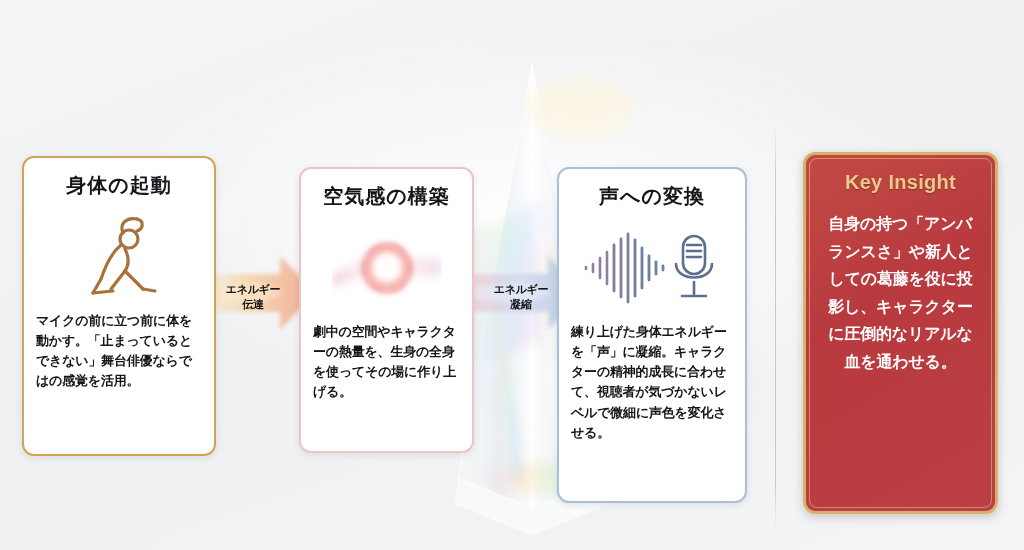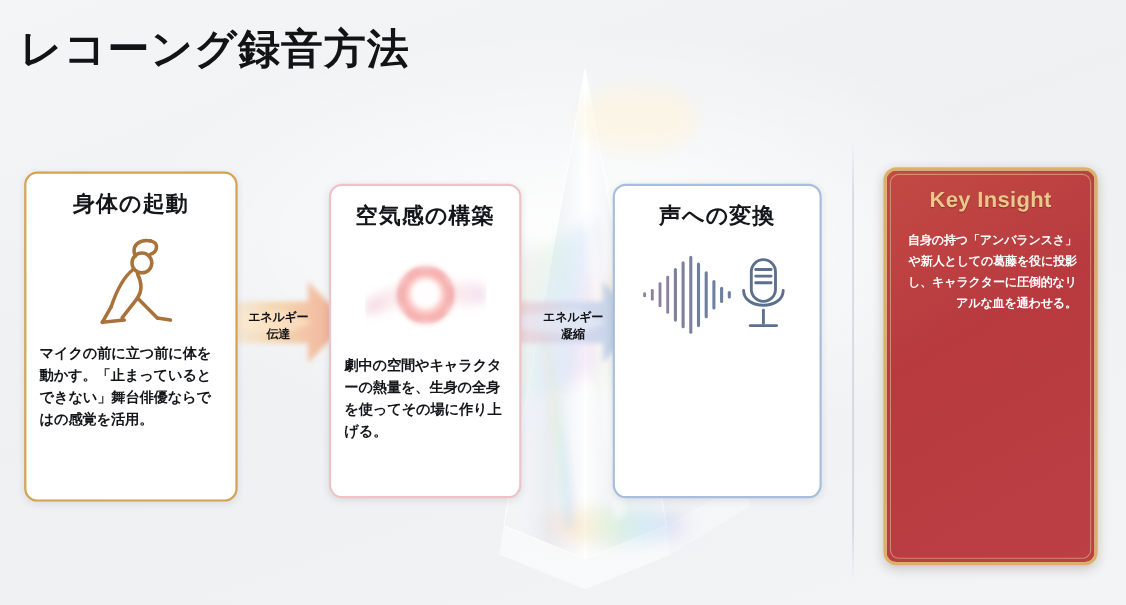--- a/index.html
+++ b/index.html
@@ -86,21 +86,21 @@
     line-height: 1.55;
     color: #14161a;
     font-weight: bold;
     text-align: left;
     width: 100%;
     letter-spacing: -0.2px;
   }
 
   #card-1 { left: 22px;  top: 156px; width: 194px; height: 300px; border-color: #d3a252; }
   #card-2 { left: 299px; top: 167px; width: 175px; height: 286px; border-color: #edc3c6; }
-  #card-3 { left: 557px; top: 167px; width: 190px; height: 286px; border-color: #a9bedd; }
+  #card-3 { left: 557px; top: 167px; width: 190px; height: 336px; border-color: #a9bedd; }
 
   
   .arrow-wrap { position: absolute; pointer-events: none; }
   #arrow-1 { left: 188px; top: 248px; width: 130px; height: 105px; }
   #arrow-2 { left: 456px; top: 248px; width: 130px; height: 105px; }
 
   .arrow-label {
     position: absolute;
     left: 0; right: 0;
     top: 34px;
@@ -142,25 +142,25 @@
   #ki-title {
     text-align: center;
     font-size: 20px;
     font-weight: bold;
     color: #e9ca8c;
     letter-spacing: .3px;
     text-shadow: 0 1px 1px rgba(90,25,25,.5);
   }
   #ki-body {
     margin-top: 16px;
-    font-size: 11px;
+    font-size: 16px;
     line-height: 1.72;
     color: #ffffff;
     font-weight: bold;
-    text-align: right;
+    text-align: center;
     letter-spacing: -.2px;
   }
 </style>
 </head>
 <body>
 
 <div id="bg-layer"></div>
 
 <div id="prism-wrap">
   <svg width="260" height="540" viewBox="0 0 260 540">
@@ -218,21 +218,20 @@
       <path d="M96 140 L104 140 L140 460 L128 466 Z" fill="#ffffff" opacity=".85"></path>
       <path d="M60 300 L70 296 L96 470 L84 474 Z" fill="url(#gRainbow2)"></path>
     </g>
 
     <ellipse cx="205" cy="250" rx="70" ry="90" fill="#fff0cf" opacity=".35" filter="url(#blurSoft)"></ellipse>
     <ellipse cx="26" cy="300" rx="60" ry="95" fill="#eaf1fb" opacity=".45" filter="url(#blurSoft)"></ellipse>
   </svg>
 </div>
 
 <div id="header">
-  <div id="main-title">レコーング録音方法</div>
 </div>
 
 <div id="divider"></div>
 
 <div class="arrow-wrap" id="arrow-1">
   <svg width="130" height="105" viewBox="0 0 130 105">
     <defs>
       <linearGradient id="arrGrad1" x1="0" y1="0" x2="1" y2="0">
         <stop offset="0%" stop-color="#f8e3c2" stop-opacity=".15"></stop>
         <stop offset="45%" stop-color="#f6c98f" stop-opacity=".65"></stop>
@@ -371,20 +370,21 @@
           <rect x="99" y="8" width="22" height="38" rx="11"></rect>
           <line x1="103" y1="17" x2="117" y2="17"></line>
           <line x1="103" y1="23" x2="117" y2="23"></line>
           <line x1="103" y1="29" x2="117" y2="29"></line>
           <path d="M92 36 C92 54, 128 54, 128 36"></path>
           <line x1="110" y1="54" x2="110" y2="66"></line>
           <line x1="98" y1="68" x2="122" y2="68"></line>
         </g>
       </svg>
     </div>
+    <div class="card-body">練り上げた身体エネルギーを「声」に凝縮。キャラクターの精神的成長に合わせて、視聴者が気づかないレベルで微細に声色を変化させる。</div>
   </div>
 
 </div>
 
 <div id="key-insight">
   <div id="ki-title">Key Insight</div>
   <div id="ki-body">自身の持つ「アンバランスさ」や新人としての葛藤を役に投影し、キャラクターに圧倒的なリアルな血を通わせる。</div>
 </div>
 
 </body></html>

